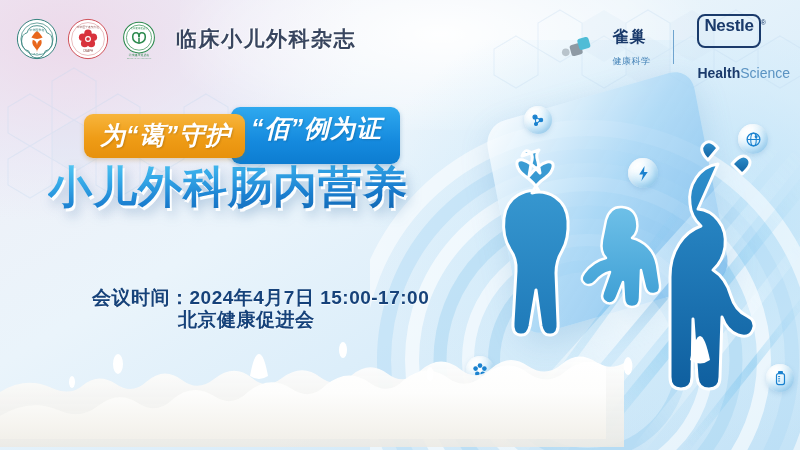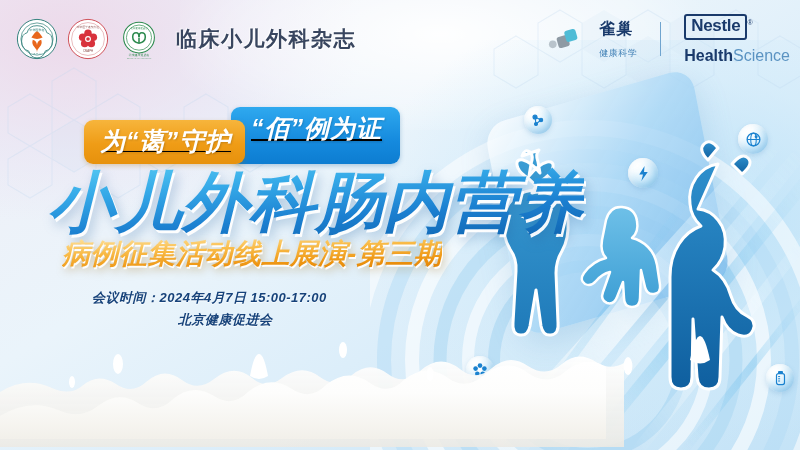--- a/index.html
+++ b/index.html
@@ -81,35 +81,35 @@
     font-size: 16px; font-weight: bold; color: #1a3a6b; letter-spacing: 1px;
   }
   .nestle-cn .small {
     font-size: 9px; color: #3f7fb5; letter-spacing: .5px; margin-top: 12px;
   }
   .nestle-divider { width: 1px; height: 34px; background: #6fa4cf; margin: 0 6px; }
   .nestle-en { line-height: 1; text-align: left; }
   .nestle-en .wordmark {
     display: inline-block;
     border: 2px solid #1a3a6b;
-    border-radius: 3px;
-    padding: 1px 5px 4px 5px;
+    border-radius: 8px;
+    padding: 1px 5px 12px 5px;
     font-size: 17px; font-weight: bold; color: #1a3a6b;
     letter-spacing: -.3px;
     position: relative;
   }
   .nestle-en .reg { font-size: 7px; vertical-align: super; color:#1a3a6b; }
-  .nestle-en .hs { font-size: 16px; margin-top: 8px; }
+  .nestle-en .hs { font-size: 14px; margin-top: 18px; }
   .nestle-en .hs b { color: #1a3a6b; font-weight: bold; }
   .nestle-en .hs i { color: #5b93c2; font-style: normal; }
 
   
   .banner-row {
     position: absolute; left: 84px; top: 107px;
-    display: flex; align-items: flex-end; text-decoration: underline;
+    display: flex; align-items: center;
   }
   .banner-orange {
     background: linear-gradient(180deg, #f7b53c 0%, #ef9c16 55%, #e7910c 100%);
     border-radius: 9px 9px 9px 9px;
     padding: 5px 14px 6px 16px;
     box-shadow: 0 2px 5px rgba(170,110,10,.28);
     z-index: 2;
   }
   .banner-blue {
     background: linear-gradient(180deg, #2fa9ef 0%, #158ade 60%, #0d7dd1 100%);
@@ -124,21 +124,21 @@
     font-size: 25px; font-weight: bold; font-style: italic;
     color: #ffffff;
     letter-spacing: 1px;
     white-space: nowrap;
     text-shadow: 1px 1px 2px rgba(0,0,0,.16);
   }
 
   
   .main-title {
     position: absolute; left: 48px; top: 158px;
-    font-size: 66px; font-weight: bold; font-style: italic;
+    font-size: 44px; font-weight: bold; 
     letter-spacing: 1px;
     white-space: nowrap;
     background: linear-gradient(176deg, #5fd2f5 0%, #35a9e8 32%, #1b7fd0 62%, #0d5ea8 100%);
     -webkit-background-clip: text; background-clip: text;
     color: transparent; -webkit-text-fill-color: transparent;
     filter: drop-shadow(2px 3px 0 rgba(255,255,255,.95)) drop-shadow(3px 5px 6px rgba(40,100,160,.28));
   }
 
   
   .sub-title {
@@ -150,21 +150,21 @@
     background: linear-gradient(178deg, #ffeab0 0%, #f9bb47 38%, #ed930f 72%, #d97c05 100%);
     -webkit-background-clip: text; background-clip: text;
     color: transparent; -webkit-text-fill-color: transparent;
     filter: drop-shadow(1px 2px 0 rgba(255,255,255,.92)) drop-shadow(2px 3px 4px rgba(160,110,20,.3));
   }
 
   
   .details {
     position: absolute; left: 92px; top: 287px;
     color: #16427a;
-    font-size: 13px; font-weight: bold; font-style: italic;
+    font-size: 19px; font-weight: bold; 
     line-height: 22px;
     letter-spacing: .5px;
     white-space: nowrap;
     text-shadow: 0 1px 1px rgba(255,255,255,.85);
   }
   .details .indent { padding-left: 86px; }
 
   
   .kids { right: 0px; top: 120px; width: 320px; height: 280px; }
 
@@ -427,21 +427,20 @@
     <div class="banner-orange">
       <span class="banner-text">为“蔼”守护</span>
     </div>
     <div class="banner-blue">
       <span class="banner-text">“佰”例为证</span>
     </div>
   </div>
 
   <div class="main-title">小儿外科肠内营养</div>
 
-  <div class="sub-title">病例征集活动线上展演-第三期</div>
 
   <div class="details">
     <div>
       <span>会议时间：</span><span>2024年4月7日  15:00-17:00</span>
     </div>
     <div class="indent">北京健康促进会</div>
   </div>
 
   <svg class="bg-layer milk" viewBox="0 0 800 130" preserveAspectRatio="none">
     <defs>

